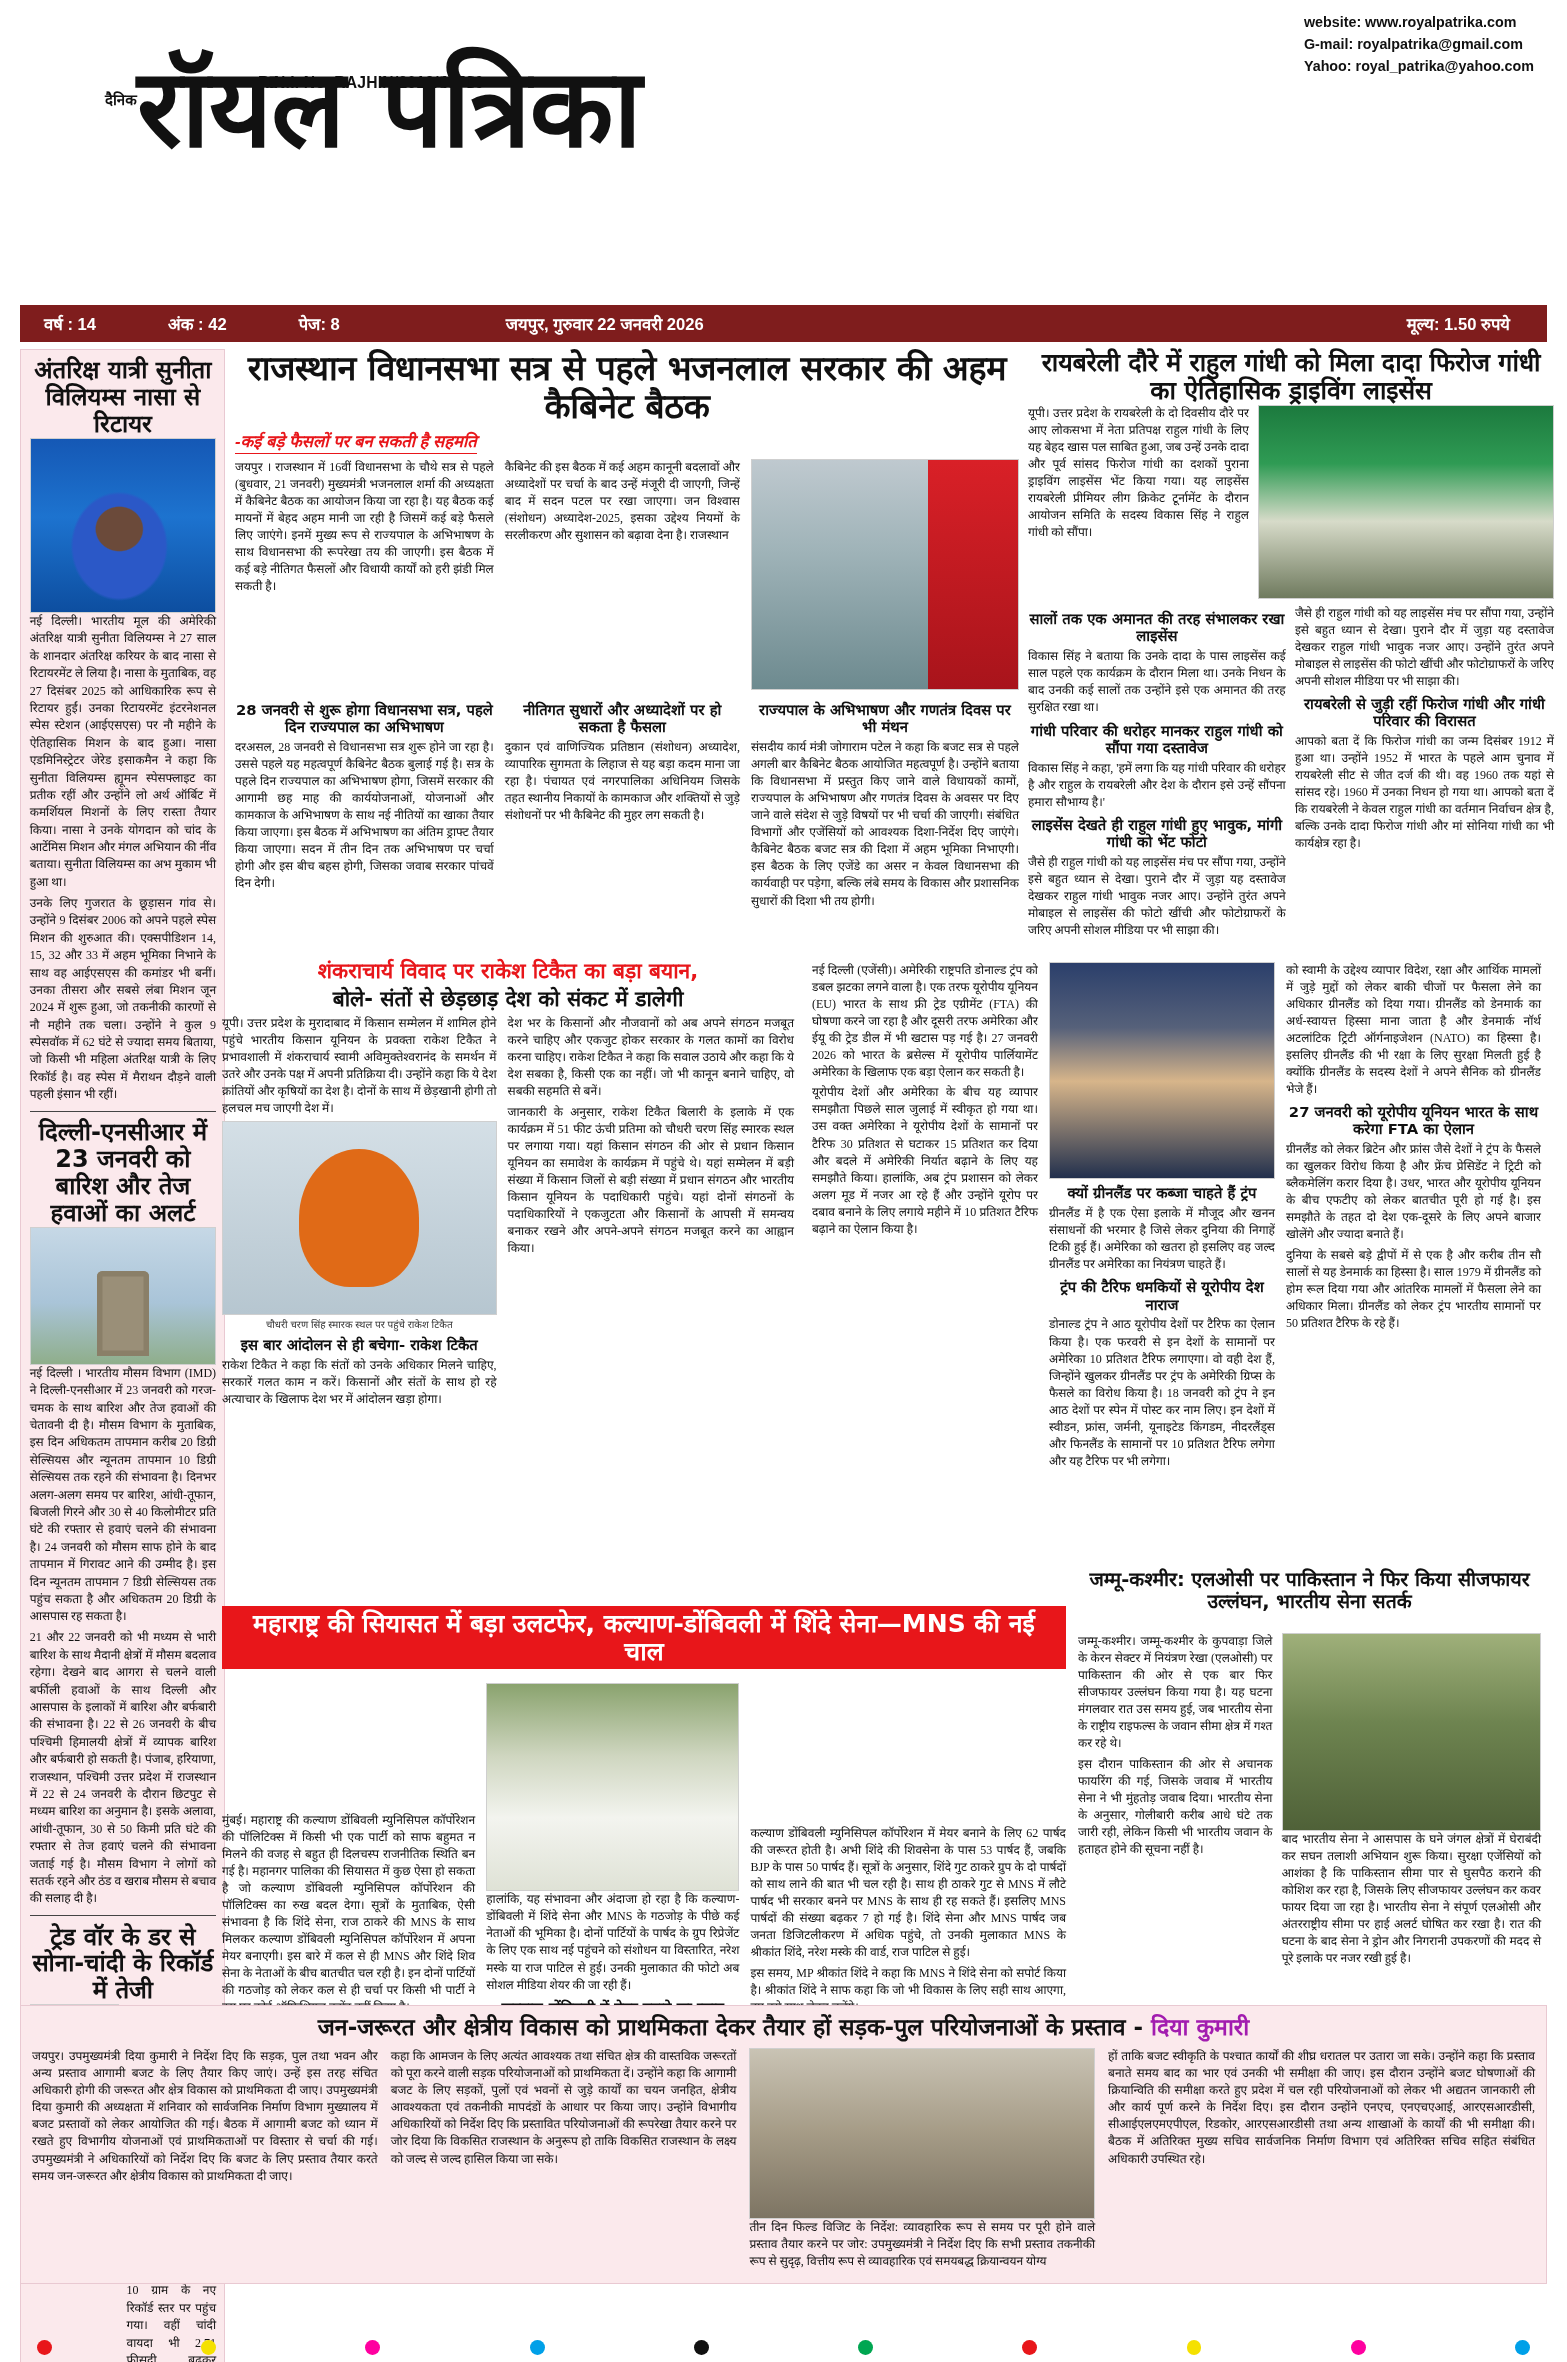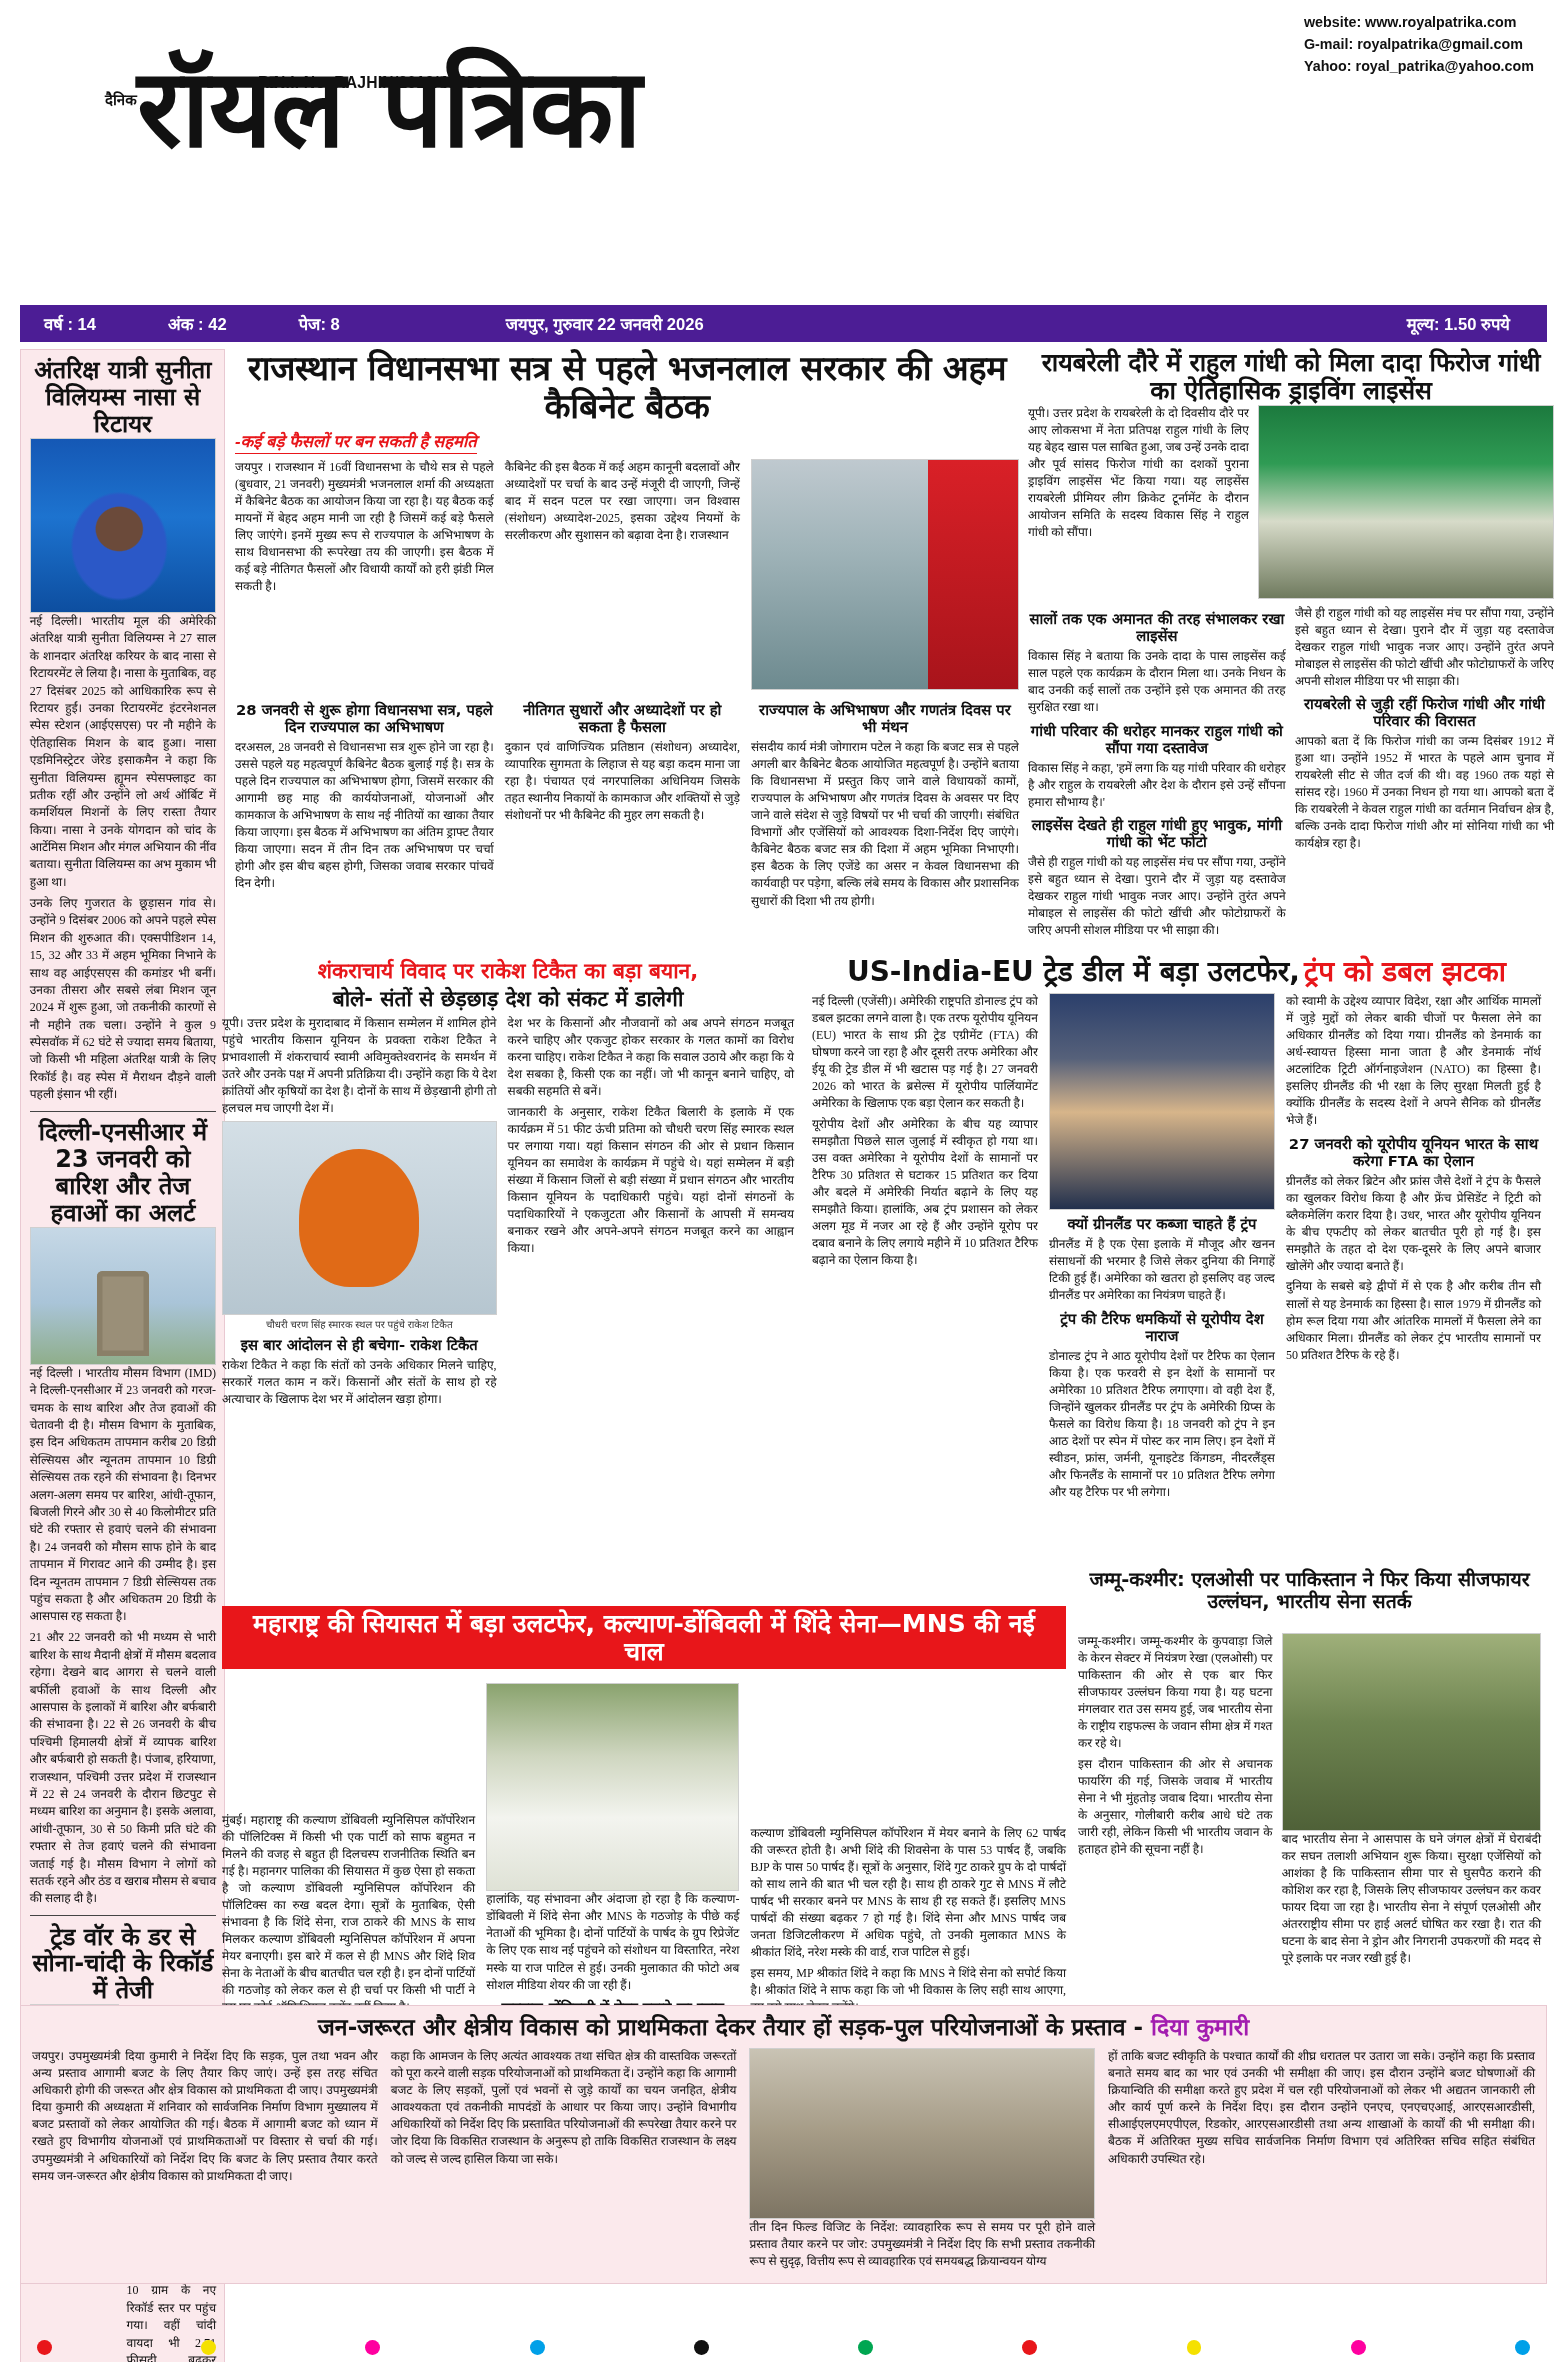--- a/index.html
+++ b/index.html
@@ -14,21 +14,21 @@
   .page{width:1567px;height:2363px;position:relative;box-sizing:border-box;padding:0 13px;}
 
   
   .contact-block{position:absolute;right:20px;top:11px;text-align:left;font-size:14.3px;line-height:1.55;font-weight:700;color:#111;}
   .rni{position:absolute;left:245px;top:74px;font-size:15.7px;font-weight:700;letter-spacing:0.2px;}
   .masthead{position:relative;height:185px;}
   .dainik{position:absolute;left:92px;top:89px;font-size:15px;font-weight:700;font-family:"DejaVu Sans",sans-serif;}
   .title-main{position:absolute;left:124px;top:54px;font-size:109px;font-weight:700;letter-spacing:-0.9px;line-height:1;font-family:"DejaVu Sans",sans-serif;white-space:nowrap;}
 
   
-  .infobar{position:absolute;left:20px;right:20px;top:305px;height:37px;background:#4c1d95;color:#fff;
+  .infobar{position:absolute;left:20px;right:20px;top:305px;height:37px;background:#7f1d1d;color:#fff;
     display:flex;align-items:center;font-size:16.6px;font-weight:700;}
   .infobar span{display:inline-block;}
   .ib-1{margin-left:24px;}
   .ib-2{margin-left:72px;}
   .ib-3{margin-left:72px;}
   .ib-4{margin-left:166px;}
   .ib-5{margin-left:auto;margin-right:37px;}
 
   
   .body-grid{position:absolute;left:13px;right:13px;top:349px;}
@@ -220,24 +220,20 @@
         <p class="body">राकेश टिकैत ने कहा कि संतों को उनके अधिकार मिलने चाहिए, सरकारें गलत काम न करें। किसानों और संतों के साथ हो रहे अत्याचार के खिलाफ देश भर में आंदोलन खड़ा होगा।</p>
       </div>
       <div style="flex:1;">
         <p class="body">देश भर के किसानों और नौजवानों को अब अपने संगठन मजबूत करने चाहिए और एकजुट होकर सरकार के गलत कामों का विरोध करना चाहिए। राकेश टिकैत ने कहा कि सवाल उठाये और कहा कि ये देश सबका है, किसी एक का नहीं। जो भी कानून बनाने चाहिए, वो सबकी सहमति से बनें।</p>
         <p class="body">जानकारी के अनुसार, राकेश टिकैत बिलारी के इलाके में एक कार्यक्रम में 51 फीट ऊंची प्रतिमा को चौधरी चरण सिंह स्मारक स्थल पर लगाया गया। यहां किसान संगठन की ओर से प्रधान किसान यूनियन का समावेश के कार्यक्रम में पहुंचे थे। यहां सम्मेलन में बड़ी संख्या में किसान जिलों से बड़ी संख्या में प्रधान संगठन और भारतीय किसान यूनियन के पदाधिकारी पहुंचे। यहां दोनों संगठनों के पदाधिकारियों ने एकजुटता और किसानों के आपसी में समन्वय बनाकर रखने और अपने-अपने संगठन मजबूत करने का आह्वान किया।</p>
       </div>
     </div>
   </div>
 
   <div style="position:absolute;left:812px;top:956px;width:729px;">
-    <div style="text-align:center;line-height:1.1;">
-      <span class="blackhead" style="font-size:28px;">US-India-EU ट्रेड डील में बड़ा उलटफेर,</span>
-      <span class="redhead" style="font-size:28px;">ट्रंप को डबल झटका</span>
-    </div>
 
     <div style="display:flex;gap:11px;align-items:flex-start;margin-top:5.5px;">
       <div style="width:31%;">
         <p class="body">नई दिल्ली (एजेंसी)। अमेरिकी राष्ट्रपति डोनाल्ड ट्रंप को डबल झटका लगने वाला है। एक तरफ यूरोपीय यूनियन (EU) भारत के साथ फ्री ट्रेड एग्रीमेंट (FTA) की घोषणा करने जा रहा है और दूसरी तरफ अमेरिका और ईयू की ट्रेड डील में भी खटास पड़ गई है। 27 जनवरी 2026 को भारत के ब्रसेल्स में यूरोपीय पार्लियामेंट अमेरिका के खिलाफ एक बड़ा ऐलान कर सकती है।</p>
         <p class="body">यूरोपीय देशों और अमेरिका के बीच यह व्यापार समझौता पिछले साल जुलाई में स्वीकृत हो गया था। उस वक्त अमेरिका ने यूरोपीय देशों के सामानों पर टैरिफ 30 प्रतिशत से घटाकर 15 प्रतिशत कर दिया और बदले में अमेरिकी निर्यात बढ़ाने के लिए यह समझौते किया। हालांकि, अब ट्रंप प्रशासन को लेकर अलग मूड में नजर आ रहे हैं और उन्होंने यूरोप पर दबाव बनाने के लिए लगाये महीने में 10 प्रतिशत टैरिफ बढ़ाने का ऐलान किया है।</p>
       </div>
       <div style="width:31%;">
         <div class="photo img-trump"></div>
         <div class="small-head">क्यों ग्रीनलैंड पर कब्जा चाहते हैं ट्रंप</div>
         <p class="body">ग्रीनलैंड में है एक ऐसा इलाके में मौजूद और खनन संसाधनों की भरमार है जिसे लेकर दुनिया की निगाहें टिकी हुई हैं। अमेरिका को खतरा हो इसलिए वह जल्द ग्रीनलैंड पर अमेरिका का नियंत्रण चाहते हैं।</p>

